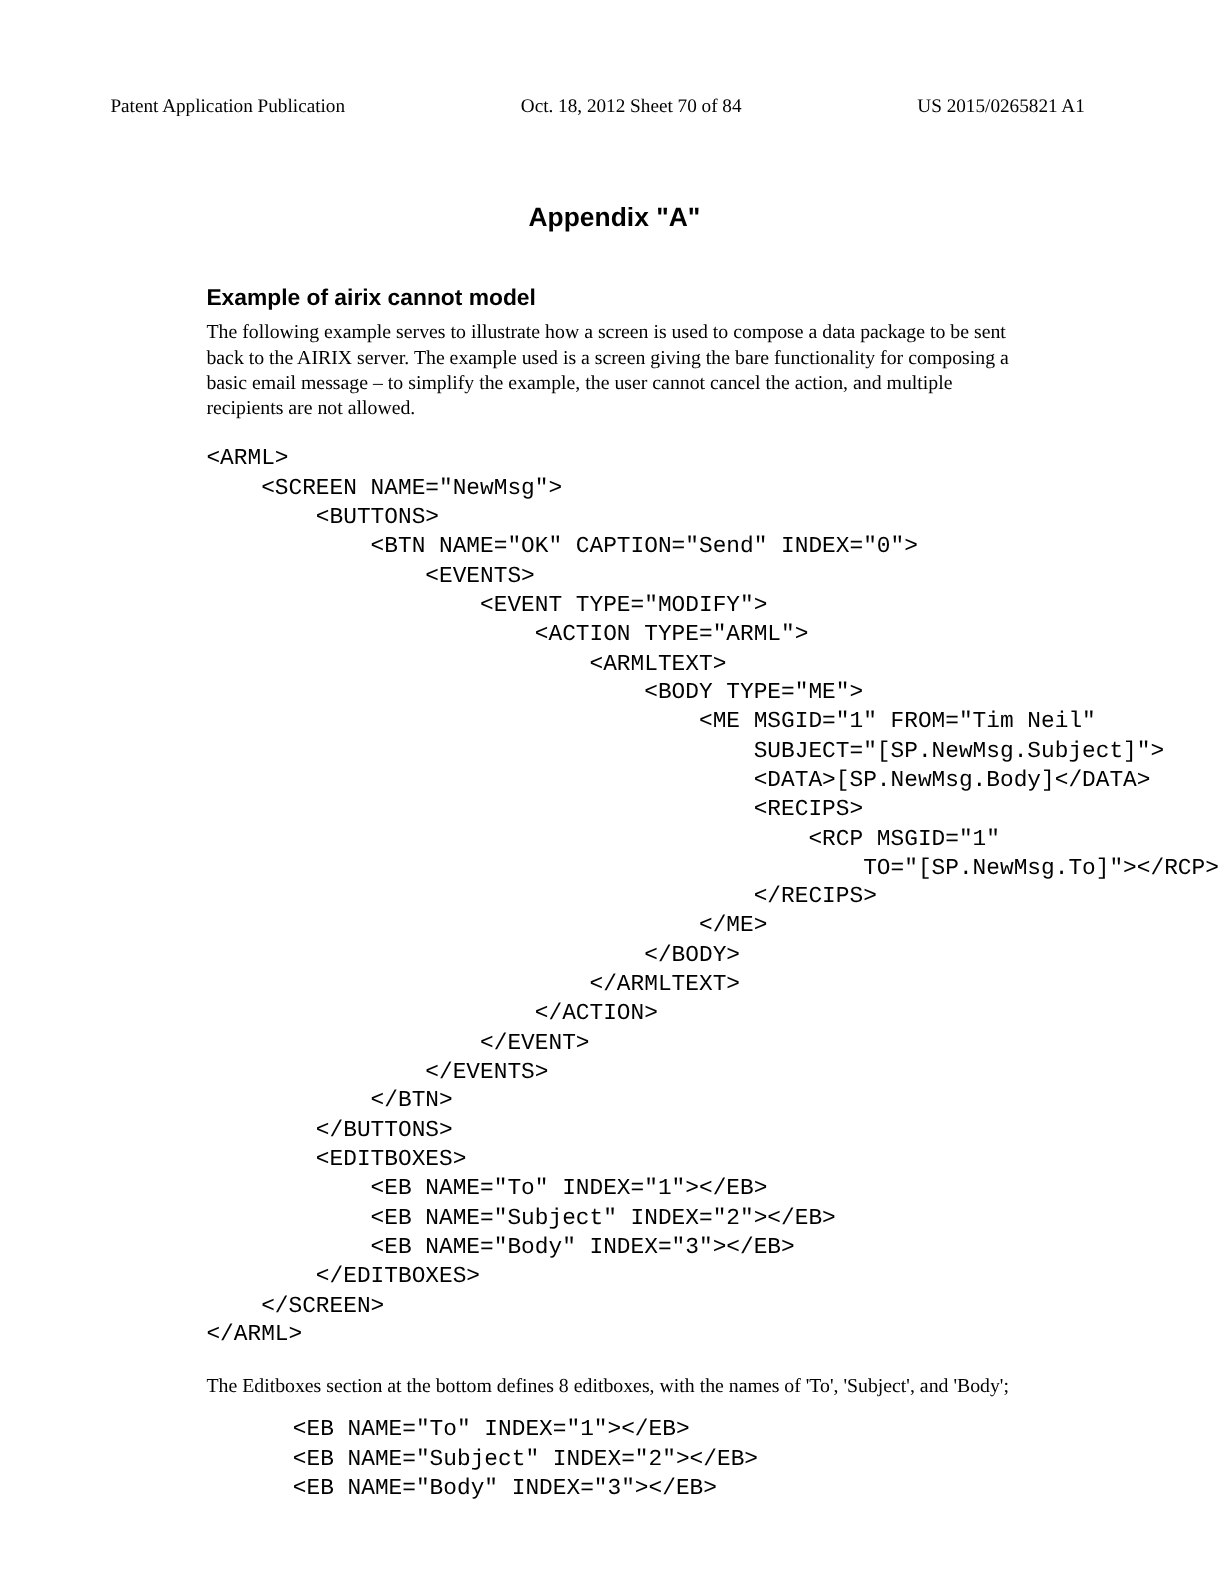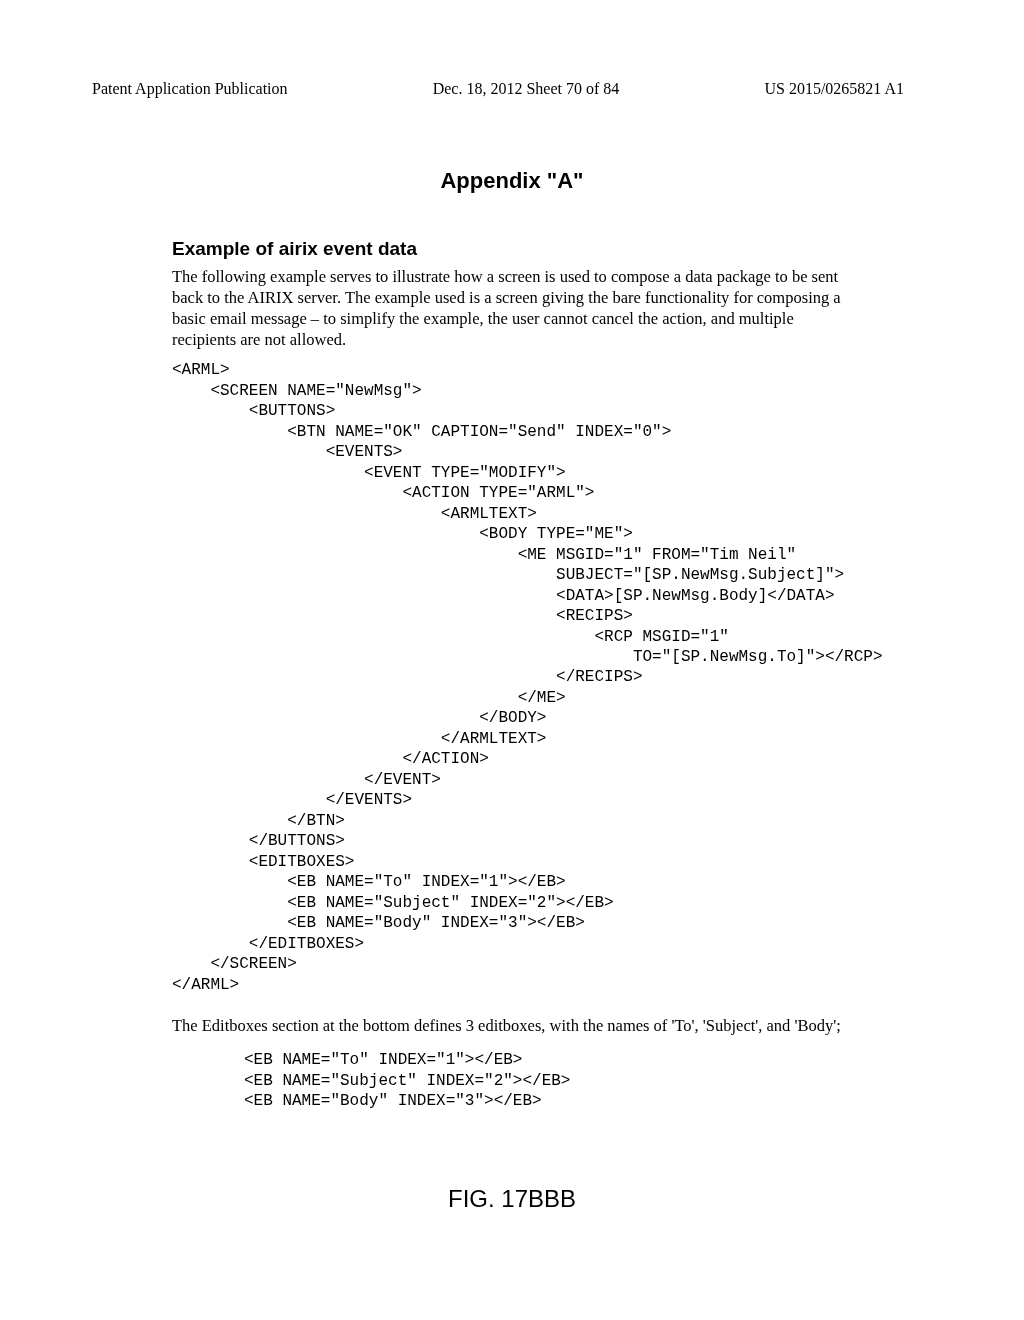--- a/index.html
+++ b/index.html
@@ -32,25 +32,25 @@
   .section-heading {
     font-weight: bold;
     font-size: 19px;
     font-family: Arial, Helvetica, sans-serif;
     margin-bottom: 6px;
   }
   .para {
     font-size: 16.5px;
     line-height: 1.28;
     font-family: "Times New Roman", Times, serif;
-    margin-bottom: 10px;
+    margin-bottom: 20px;
   }
   .codeblock {
     font-family: "Courier New", Courier, monospace;
-    font-size: 16px;
+    font-size: 19px;
     white-space: pre;
     line-height: 1.28;
     margin: 8px 0 20px 0;
   }
   .codeblock.indented {
     margin-left: 72px;
   }
   .para2 {
     font-size: 16.5px;
     line-height: 1.28;
@@ -63,29 +63,29 @@
     font-size: 24px;
     font-family: Arial, Helvetica, sans-serif;
     margin-top: 74px;
   }
 </style>
 </head>
 <body>
 
 <div class="header">
   <span>Patent Application Publication</span>
-  <span>Dec. 18, 2012  Sheet 70 of 84</span>
+  <span>Oct. 18, 2012  Sheet 70 of 84</span>
   <span>US 2015/0265821 A1</span>
 </div>
 
 <div class="content">
 
   <div class="appendix-title">Appendix "A"</div>
 
-  <div class="section-heading">Example of airix event data</div>
+  <div class="section-heading">Example of airix cannot model</div>
 
   <div class="para">The following example serves to illustrate how a screen is used to compose a data package to be sent back to the AIRIX server. The example used is a screen giving the bare functionality for composing a basic email message – to simplify the example, the user cannot cancel the action, and multiple recipients are not allowed.</div>
 
   <div class="codeblock">&lt;ARML&gt;
     &lt;SCREEN NAME="NewMsg"&gt;
         &lt;BUTTONS&gt;
             &lt;BTN NAME="OK" CAPTION="Send" INDEX="0"&gt;
                 &lt;EVENTS&gt;
                     &lt;EVENT TYPE="MODIFY"&gt;
                         &lt;ACTION TYPE="ARML"&gt;
@@ -107,21 +107,21 @@
             &lt;/BTN&gt;
         &lt;/BUTTONS&gt;
         &lt;EDITBOXES&gt;
             &lt;EB NAME="To" INDEX="1"&gt;&lt;/EB&gt;
             &lt;EB NAME="Subject" INDEX="2"&gt;&lt;/EB&gt;
             &lt;EB NAME="Body" INDEX="3"&gt;&lt;/EB&gt;
         &lt;/EDITBOXES&gt;
     &lt;/SCREEN&gt;
 &lt;/ARML&gt;</div>
 
-  <div class="para2">The Editboxes section at the bottom defines 3 editboxes, with the names of 'To', 'Subject', and 'Body';</div>
+  <div class="para2">The Editboxes section at the bottom defines 8 editboxes, with the names of 'To', 'Subject', and 'Body';</div>
 
   <div class="codeblock indented">&lt;EB NAME="To" INDEX="1"&gt;&lt;/EB&gt;
 &lt;EB NAME="Subject" INDEX="2"&gt;&lt;/EB&gt;
 &lt;EB NAME="Body" INDEX="3"&gt;&lt;/EB&gt;</div>
 
   <div class="fig-label">FIG. 17BBB</div>
 
 </div>
 
 </body></html>

